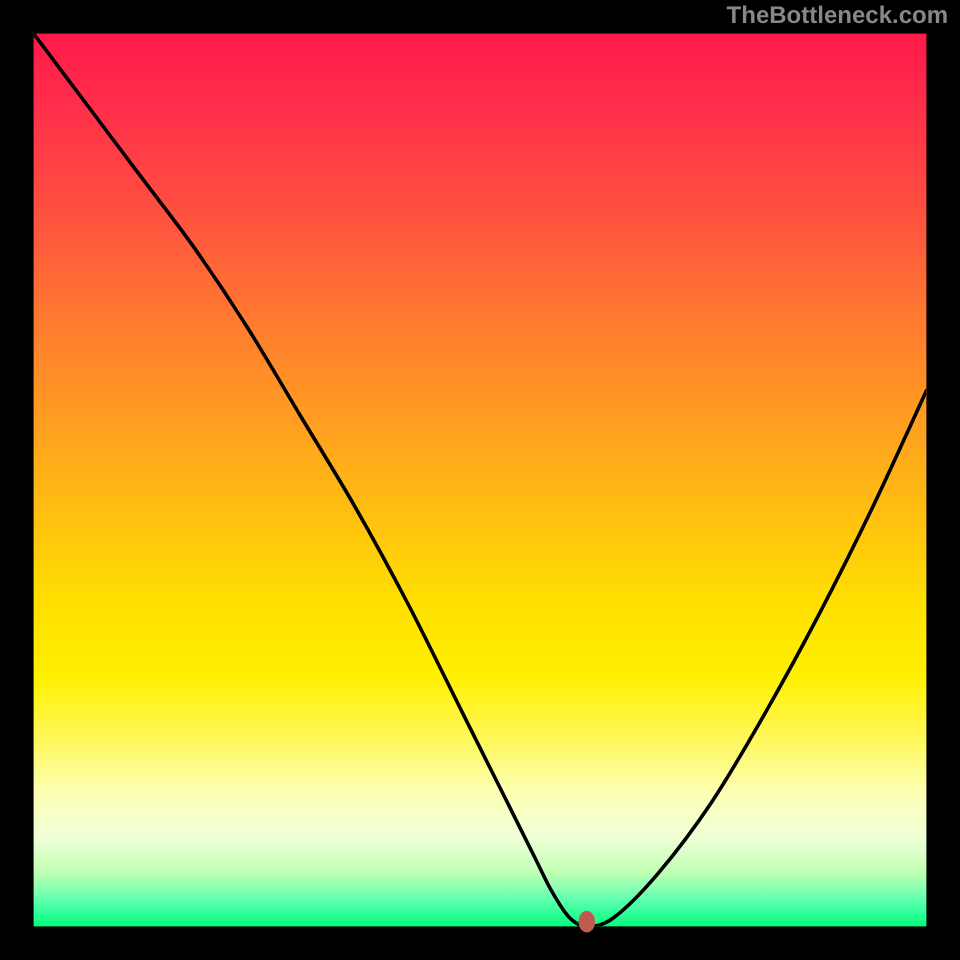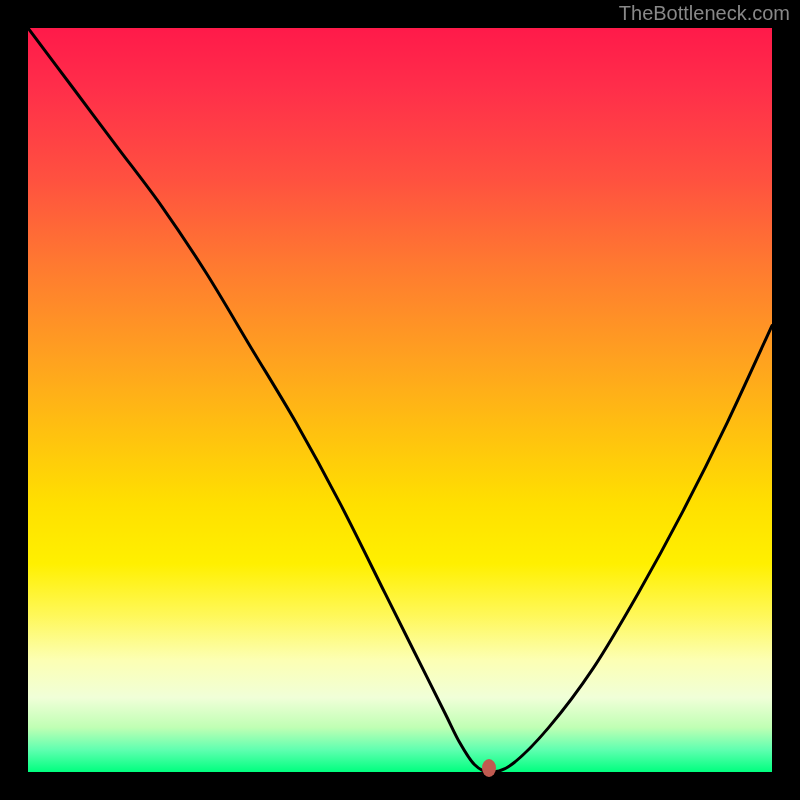--- a/index.html
+++ b/index.html
@@ -10,21 +10,21 @@
     position: relative;
     font-family: Arial, sans-serif;
     overflow: hidden;
   }
   .watermark {
     position: absolute;
     top: 2px;
     right: 10px;
     color: #888;
     font-size: 20px;
-    font-weight: normal;
+    font-weight: bold;
     z-index: 10;
   }
   .plot-area {
     position: absolute;
     left: 28px;
     top: 28px;
     width: 744px;
     height: 744px;
     background: linear-gradient(to bottom,
       #ff1a4a 0%,

